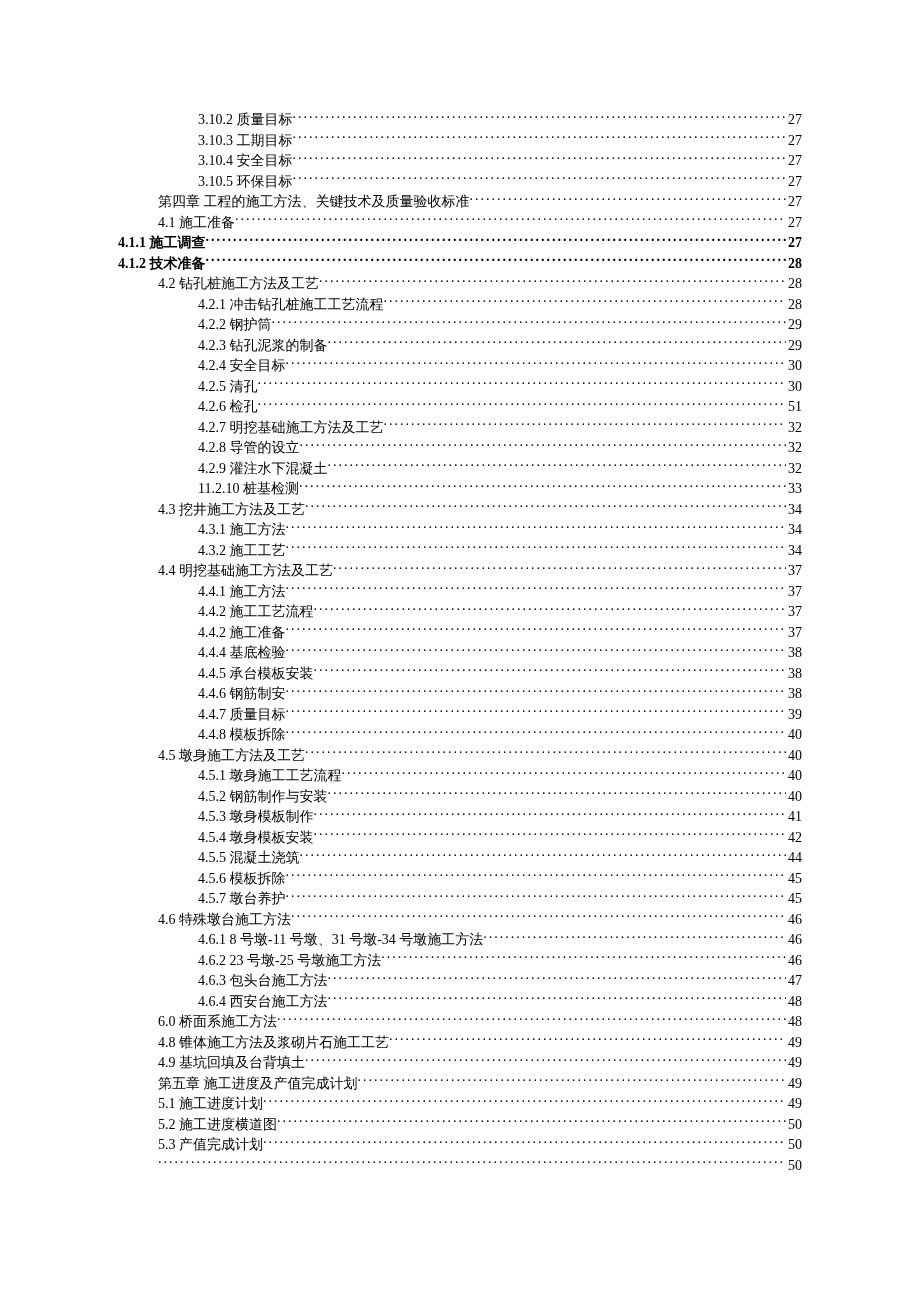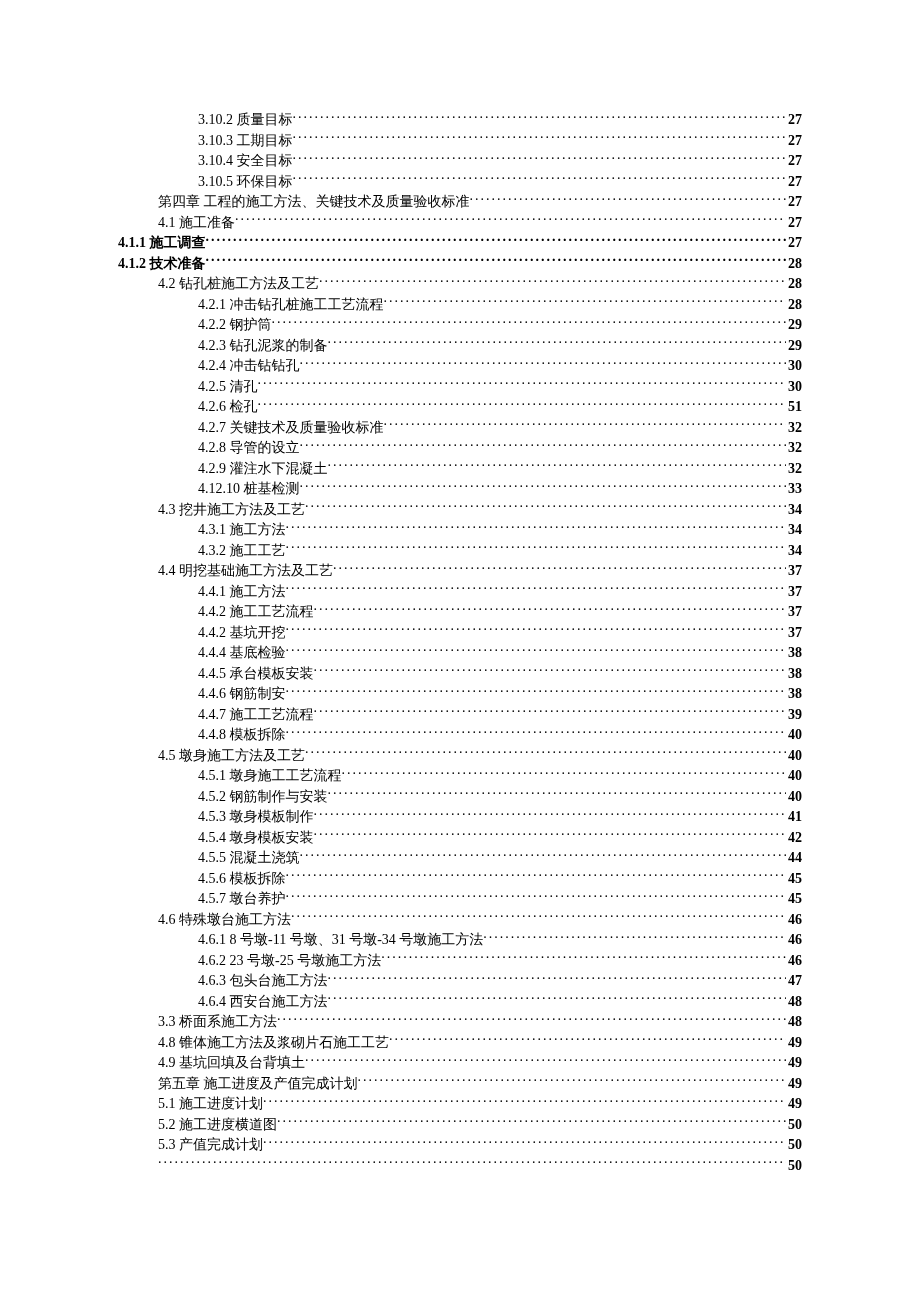--- a/index.html
+++ b/index.html
@@ -26,21 +26,21 @@
       position: relative;
       height: 1em;
     }
     .toc-leader::after {
       content: "............................................................................................................................................................................................................";
       position: absolute;
       left: 0; right: 0; bottom: 0;
       letter-spacing: 2px;
       color: #000;
     }
-    .toc-page { flex: 0 0 auto; padding-left: 2px; font-weight: bold; }
+    .toc-page { flex: 0 0 auto; padding-left: 2px; }
     .lvl-0 { padding-left: 0; }
     .lvl-1 { padding-left: 40px; text-align: right; }
     .lvl-2 { padding-left: 80px; }
     .bold { font-weight: bold; }
   </style>
 </head>
 <body>
 
 <div class="toc" id="toc-root">
     <div class="toc-row lvl-2">
@@ -97,51 +97,51 @@
       <span class="toc-label">4.2.2 钢护筒</span>
       <span class="toc-leader"></span>
       <span class="toc-page">29</span>
     </div>
     <div class="toc-row lvl-2">
       <span class="toc-label">4.2.3 钻孔泥浆的制备</span>
       <span class="toc-leader"></span>
       <span class="toc-page">29</span>
     </div>
     <div class="toc-row lvl-2">
-      <span class="toc-label">4.2.4 冲击钻钻孔</span>
+      <span class="toc-label">4.2.4 安全目标</span>
       <span class="toc-leader"></span>
       <span class="toc-page">30</span>
     </div>
     <div class="toc-row lvl-2">
       <span class="toc-label">4.2.5 清孔</span>
       <span class="toc-leader"></span>
       <span class="toc-page">30</span>
     </div>
     <div class="toc-row lvl-2">
       <span class="toc-label">4.2.6 检孔</span>
       <span class="toc-leader"></span>
       <span class="toc-page">51</span>
     </div>
     <div class="toc-row lvl-2">
-      <span class="toc-label">4.2.7 关键技术及质量验收标准</span>
+      <span class="toc-label">4.2.7 明挖基础施工方法及工艺</span>
       <span class="toc-leader"></span>
       <span class="toc-page">32</span>
     </div>
     <div class="toc-row lvl-2">
       <span class="toc-label">4.2.8 导管的设立</span>
       <span class="toc-leader"></span>
       <span class="toc-page">32</span>
     </div>
     <div class="toc-row lvl-2">
       <span class="toc-label">4.2.9 灌注水下混凝土</span>
       <span class="toc-leader"></span>
       <span class="toc-page">32</span>
     </div>
     <div class="toc-row lvl-2">
-      <span class="toc-label">4.12.10 桩基检测</span>
+      <span class="toc-label">11.2.10 桩基检测</span>
       <span class="toc-leader"></span>
       <span class="toc-page">33</span>
     </div>
     <div class="toc-row lvl-1">
       <span class="toc-label">4.3 挖井施工方法及工艺</span>
       <span class="toc-leader"></span>
       <span class="toc-page">34</span>
     </div>
     <div class="toc-row lvl-2">
       <span class="toc-label">4.3.1 施工方法</span>
@@ -162,41 +162,41 @@
       <span class="toc-label">4.4.1 施工方法</span>
       <span class="toc-leader"></span>
       <span class="toc-page">37</span>
     </div>
     <div class="toc-row lvl-2">
       <span class="toc-label">4.4.2 施工工艺流程</span>
       <span class="toc-leader"></span>
       <span class="toc-page">37</span>
     </div>
     <div class="toc-row lvl-2">
-      <span class="toc-label">4.4.2 基坑开挖</span>
+      <span class="toc-label">4.4.2 施工准备</span>
       <span class="toc-leader"></span>
       <span class="toc-page">37</span>
     </div>
     <div class="toc-row lvl-2">
       <span class="toc-label">4.4.4 基底检验</span>
       <span class="toc-leader"></span>
       <span class="toc-page">38</span>
     </div>
     <div class="toc-row lvl-2">
       <span class="toc-label">4.4.5 承台模板安装</span>
       <span class="toc-leader"></span>
       <span class="toc-page">38</span>
     </div>
     <div class="toc-row lvl-2">
       <span class="toc-label">4.4.6 钢筋制安</span>
       <span class="toc-leader"></span>
       <span class="toc-page">38</span>
     </div>
     <div class="toc-row lvl-2">
-      <span class="toc-label">4.4.7 施工工艺流程</span>
+      <span class="toc-label">4.4.7 质量目标</span>
       <span class="toc-leader"></span>
       <span class="toc-page">39</span>
     </div>
     <div class="toc-row lvl-2">
       <span class="toc-label">4.4.8 模板拆除</span>
       <span class="toc-leader"></span>
       <span class="toc-page">40</span>
     </div>
     <div class="toc-row lvl-1">
       <span class="toc-label">4.5 墩身施工方法及工艺</span>
@@ -257,21 +257,21 @@
       <span class="toc-label">4.6.3  包头台施工方法</span>
       <span class="toc-leader"></span>
       <span class="toc-page">47</span>
     </div>
     <div class="toc-row lvl-2">
       <span class="toc-label">4.6.4  西安台施工方法</span>
       <span class="toc-leader"></span>
       <span class="toc-page">48</span>
     </div>
     <div class="toc-row lvl-1">
-      <span class="toc-label">3.3 桥面系施工方法</span>
+      <span class="toc-label">6.0 桥面系施工方法</span>
       <span class="toc-leader"></span>
       <span class="toc-page">48</span>
     </div>
     <div class="toc-row lvl-1">
       <span class="toc-label">4.8 锥体施工方法及浆砌片石施工工艺</span>
       <span class="toc-leader"></span>
       <span class="toc-page">49</span>
     </div>
     <div class="toc-row lvl-1">
       <span class="toc-label">4.9 基坑回填及台背填土</span>

